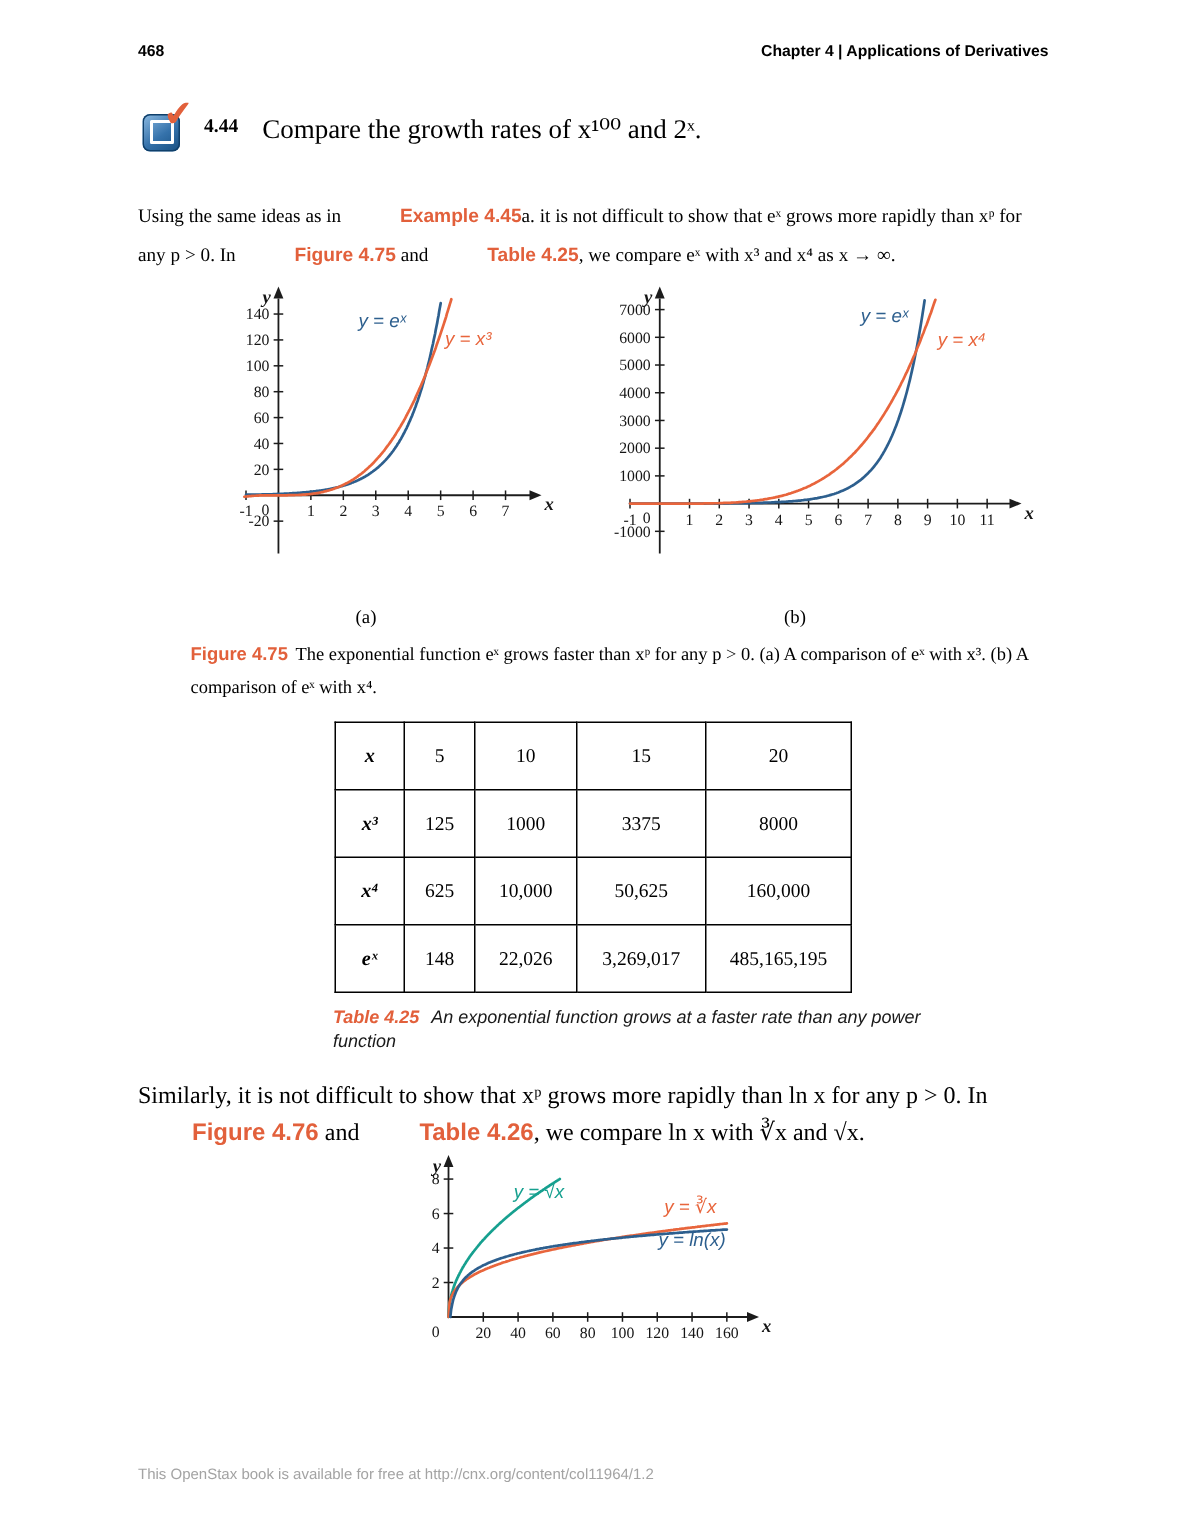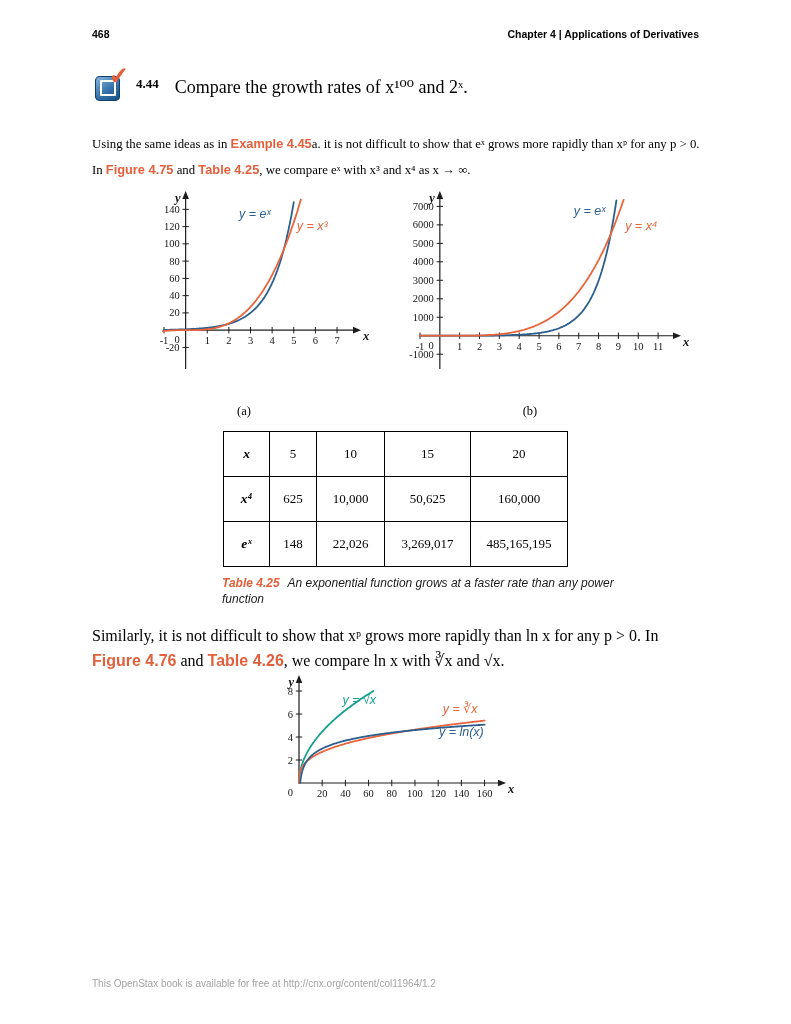--- a/index.html
+++ b/index.html
@@ -16,21 +16,21 @@
   .cpi-inner{position:absolute;left:5px;bottom:5px;width:12px;height:12px;border:2.4px solid #fff;border-radius:1px;}
   .cpi-check{position:absolute;right:-3px;top:-6px;font-size:24px;font-weight:bold;
              color:var(--accent,#e2603b);transform:rotate(-4deg);
              font-family:"DejaVu Sans",sans-serif;line-height:1;}
   .cp-num{font-weight:bold;font-size:13px;margin:6px 16px 0 10px;}
   .cp-text{margin-top:6px;font-size:18px;}
   
   .para{margin:30px 91px 0 92px;font-size:12.8px;line-height:25px;}
   .para2{margin:16px 91px 0 92px;font-size:16px;line-height:25px;}
   .xref{font-family:"Liberation Sans","DejaVu Sans",sans-serif;font-weight:bold;
-        color:var(--accent,#e2603b);cursor:pointer;}
+        color:var(--accent,#e2603b);cursor:pointer;margin-left:36px;}
   
   .charts-row{display:flex;gap:10px;margin:10px 0 0 124px;}
   .chart-block{text-align:center;}
   .panel-label{font-size:12.5px;margin-top:1px;}
   svg{overflow:visible;display:block;}
   .tick{font:10.5px "Liberation Serif","DejaVu Serif",serif;fill:#151515;}
   .serieslabel{font:italic 12.5px "Liberation Sans","DejaVu Sans",sans-serif;}
   .axisname{font:italic bold 12.5px "Liberation Serif","DejaVu Serif",serif;fill:#151515;}
   .figcap{margin:6px 91px 0 127px;font-size:12.3px;line-height:22px;}
   .figlabel{font-family:"Liberation Sans","DejaVu Sans",sans-serif;font-weight:bold;
@@ -169,37 +169,45 @@
           <text x="60.84126984126985" y="9" text-anchor="end" class="axisname">y</text>
           <path d="M46.0 142.7L46.7 142.7L47.4 142.7L48.1 142.7L48.8 142.7L49.5 142.7L50.2 142.7L50.9 142.7L51.6 142.7L52.3 142.7L53.0 142.7L53.7 142.7L54.4 142.7L55.1 142.7L55.8 142.7L56.5 142.7L57.2 142.7L57.9 142.7L58.6 142.7L59.3 142.7L60.0 142.7L60.7 142.7L61.4 142.7L62.1 142.7L62.8 142.7L63.5 142.7L64.2 142.7L64.9 142.7L65.6 142.7L66.3 142.7L67.0 142.7L67.7 142.7L68.4 142.7L69.2 142.7L69.9 142.7L70.6 142.7L71.3 142.7L72.0 142.7L72.7 142.7L73.4 142.7L74.1 142.7L74.8 142.7L75.5 142.7L76.2 142.7L76.9 142.7L77.6 142.7L78.3 142.7L79.0 142.7L79.7 142.7L80.4 142.7L81.1 142.7L81.8 142.7L82.5 142.7L83.2 142.7L83.9 142.7L84.6 142.7L85.3 142.7L86.0 142.7L86.7 142.7L87.4 142.7L88.1 142.7L88.8 142.7L89.5 142.7L90.2 142.7L90.9 142.7L91.6 142.7L92.3 142.7L93.0 142.7L93.7 142.7L94.4 142.7L95.1 142.7L95.8 142.7L96.5 142.7L97.2 142.6L97.9 142.6L98.6 142.6L99.3 142.6L100.0 142.6L100.7 142.6L101.4 142.6L102.1 142.6L102.8 142.6L103.5 142.6L104.2 142.6L104.9 142.6L105.6 142.6L106.3 142.6L107.0 142.6L107.7 142.6L108.4 142.6L109.1 142.6L109.8 142.6L110.5 142.6L111.2 142.6L111.9 142.6L112.6 142.5L113.3 142.5L114.0 142.5L114.8 142.5L115.5 142.5L116.2 142.5L116.9 142.5L117.6 142.5L118.3 142.5L119.0 142.5L119.7 142.5L120.4 142.5L121.1 142.4L121.8 142.4L122.5 142.4L123.2 142.4L123.9 142.4L124.6 142.4L125.3 142.4L126.0 142.4L126.7 142.3L127.4 142.3L128.1 142.3L128.8 142.3L129.5 142.3L130.2 142.3L130.9 142.2L131.6 142.2L132.3 142.2L133.0 142.2L133.7 142.2L134.4 142.2L135.1 142.1L135.8 142.1L136.5 142.1L137.2 142.1L137.9 142.0L138.6 142.0L139.3 142.0L140.0 142.0L140.7 141.9L141.4 141.9L142.1 141.9L142.8 141.8L143.5 141.8L144.2 141.8L144.9 141.7L145.6 141.7L146.3 141.7L147.0 141.6L147.7 141.6L148.4 141.6L149.1 141.5L149.8 141.5L150.5 141.4L151.2 141.4L151.9 141.3L152.6 141.3L153.3 141.2L154.0 141.2L154.7 141.1L155.4 141.0L156.1 141.0L156.8 140.9L157.5 140.9L158.2 140.8L158.9 140.7L159.6 140.7L160.3 140.6L161.1 140.5L161.8 140.4L162.5 140.3L163.2 140.2L163.9 140.2L164.6 140.1L165.3 140.0L166.0 139.9L166.7 139.8L167.4 139.7L168.1 139.5L168.8 139.4L169.5 139.3L170.2 139.2L170.9 139.1L171.6 138.9L172.3 138.8L173.0 138.6L173.7 138.5L174.4 138.3L175.1 138.2L175.8 138.0L176.5 137.9L177.2 137.7L177.9 137.5L178.6 137.3L179.3 137.1L180.0 136.9L180.7 136.7L181.4 136.5L182.1 136.3L182.8 136.0L183.5 135.8L184.2 135.5L184.9 135.3L185.6 135.0L186.3 134.7L187.0 134.4L187.7 134.1L188.4 133.8L189.1 133.5L189.8 133.2L190.5 132.8L191.2 132.5L191.9 132.1L192.6 131.7L193.3 131.3L194.0 130.9L194.7 130.5L195.4 130.1L196.1 129.6L196.8 129.1L197.5 128.6L198.2 128.1L198.9 127.6L199.6 127.1L200.3 126.5L201.0 125.9L201.7 125.3L202.4 124.7L203.1 124.0L203.8 123.4L204.5 122.7L205.2 121.9L205.9 121.2L206.7 120.4L207.4 119.6L208.1 118.8L208.8 117.9L209.5 117.0L210.2 116.1L210.9 115.1L211.6 114.1L212.3 113.1L213.0 112.1L213.7 110.9L214.4 109.8L215.1 108.6L215.8 107.4L216.5 106.1L217.2 104.8L217.9 103.4L218.6 102.0L219.3 100.6L220.0 99.0L220.7 97.5L221.4 95.8L222.1 94.1L222.8 92.4L223.5 90.6L224.2 88.7L224.9 86.8L225.6 84.7L226.3 82.7L227.0 80.5L227.7 78.3L228.4 75.9L229.1 73.5L229.8 71.0L230.5 68.5L231.2 65.8L231.9 63.0L232.6 60.2L233.3 57.2L234.0 54.1L234.7 50.9L235.4 47.6L236.1 44.2L236.8 40.6L237.5 37.0L238.2 33.2L238.9 29.2L239.6 25.1L240.3 20.9L241.0 16.5L241.7 12.0L242.4 7.3" fill="none" stroke="#2d5f8e" stroke-width="1.8" stroke-linecap="round"></path>
           <text x="215.64285714285717" y="21.706521739130437" fill="#2d5f8e" text-anchor="middle" class="serieslabel">y = eˣ</text>
           <path d="M46.0 142.7L46.7 142.7L47.5 142.7L48.2 142.7L48.9 142.7L49.6 142.7L50.4 142.7L51.1 142.7L51.8 142.7L52.5 142.7L53.3 142.7L54.0 142.7L54.7 142.7L55.5 142.7L56.2 142.7L56.9 142.7L57.6 142.7L58.4 142.7L59.1 142.7L59.8 142.7L60.5 142.7L61.3 142.7L62.0 142.7L62.7 142.7L63.4 142.7L64.2 142.7L64.9 142.7L65.6 142.7L66.4 142.7L67.1 142.7L67.8 142.7L68.5 142.7L69.3 142.7L70.0 142.7L70.7 142.7L71.4 142.7L72.2 142.7L72.9 142.7L73.6 142.7L74.4 142.7L75.1 142.7L75.8 142.7L76.5 142.7L77.3 142.7L78.0 142.7L78.7 142.7L79.4 142.7L80.2 142.7L80.9 142.7L81.6 142.7L82.4 142.7L83.1 142.7L83.8 142.7L84.5 142.7L85.3 142.7L86.0 142.7L86.7 142.7L87.4 142.7L88.2 142.7L88.9 142.7L89.6 142.7L90.3 142.7L91.1 142.7L91.8 142.7L92.5 142.7L93.3 142.7L94.0 142.7L94.7 142.7L95.4 142.6L96.2 142.6L96.9 142.6L97.6 142.6L98.3 142.6L99.1 142.6L99.8 142.6L100.5 142.6L101.3 142.6L102.0 142.5L102.7 142.5L103.4 142.5L104.2 142.5L104.9 142.5L105.6 142.4L106.3 142.4L107.1 142.4L107.8 142.4L108.5 142.3L109.3 142.3L110.0 142.3L110.7 142.3L111.4 142.2L112.2 142.2L112.9 142.2L113.6 142.1L114.3 142.1L115.1 142.0L115.8 142.0L116.5 142.0L117.3 141.9L118.0 141.9L118.7 141.8L119.4 141.8L120.2 141.7L120.9 141.6L121.6 141.6L122.3 141.5L123.1 141.5L123.8 141.4L124.5 141.3L125.2 141.3L126.0 141.2L126.7 141.1L127.4 141.0L128.2 140.9L128.9 140.9L129.6 140.8L130.3 140.7L131.1 140.6L131.8 140.5L132.5 140.4L133.2 140.3L134.0 140.2L134.7 140.1L135.4 139.9L136.2 139.8L136.9 139.7L137.6 139.6L138.3 139.4L139.1 139.3L139.8 139.2L140.5 139.0L141.2 138.9L142.0 138.7L142.7 138.6L143.4 138.4L144.2 138.3L144.9 138.1L145.6 137.9L146.3 137.7L147.1 137.6L147.8 137.4L148.5 137.2L149.2 137.0L150.0 136.8L150.7 136.6L151.4 136.3L152.1 136.1L152.9 135.9L153.6 135.7L154.3 135.4L155.1 135.2L155.8 134.9L156.5 134.7L157.2 134.4L158.0 134.2L158.7 133.9L159.4 133.6L160.1 133.3L160.9 133.0L161.6 132.7L162.3 132.4L163.1 132.1L163.8 131.8L164.5 131.4L165.2 131.1L166.0 130.8L166.7 130.4L167.4 130.0L168.1 129.7L168.9 129.3L169.6 128.9L170.3 128.5L171.1 128.1L171.8 127.7L172.5 127.3L173.2 126.9L174.0 126.4L174.7 126.0L175.4 125.6L176.1 125.1L176.9 124.6L177.6 124.1L178.3 123.7L179.0 123.2L179.8 122.6L180.5 122.1L181.2 121.6L182.0 121.1L182.7 120.5L183.4 120.0L184.1 119.4L184.9 118.8L185.6 118.2L186.3 117.6L187.0 117.0L187.8 116.4L188.5 115.8L189.2 115.1L190.0 114.4L190.7 113.8L191.4 113.1L192.1 112.4L192.9 111.7L193.6 111.0L194.3 110.3L195.0 109.5L195.8 108.8L196.5 108.0L197.2 107.2L198.0 106.4L198.7 105.6L199.4 104.8L200.1 104.0L200.9 103.1L201.6 102.3L202.3 101.4L203.0 100.5L203.8 99.6L204.5 98.7L205.2 97.7L205.9 96.8L206.7 95.8L207.4 94.9L208.1 93.9L208.9 92.9L209.6 91.8L210.3 90.8L211.0 89.7L211.8 88.7L212.5 87.6L213.2 86.5L213.9 85.4L214.7 84.2L215.4 83.1L216.1 81.9L216.9 80.7L217.6 79.5L218.3 78.3L219.0 77.1L219.8 75.8L220.5 74.5L221.2 73.3L221.9 71.9L222.7 70.6L223.4 69.3L224.1 67.9L224.9 66.5L225.6 65.1L226.3 63.7L227.0 62.2L227.8 60.8L228.5 59.3L229.2 57.8L229.9 56.3L230.7 54.7L231.4 53.2L232.1 51.6L232.8 50.0L233.6 48.4L234.3 46.7L235.0 45.0L235.8 43.4L236.5 41.6L237.2 39.9L237.9 38.2L238.7 36.4L239.4 34.6L240.1 32.7L240.8 30.9L241.6 29.0L242.3 27.1L243.0 25.2L243.8 23.3L244.5 21.3L245.2 19.3L245.9 17.3L246.7 15.3L247.4 13.2L248.1 11.1L248.8 9.0L249.6 6.9" fill="none" stroke="#e8653c" stroke-width="1.8" stroke-linecap="round"></path>
           <text x="267.23015873015873" y="37.413043478260875" fill="#e8653c" text-anchor="middle" class="serieslabel">y = x⁴</text>
         </svg>
       <div class="panel-label">(b)</div>
     </div>
   </div>
 
+  <p class="figcap"><span class="figlabel">Figure 4.75</span><span>The exponential function eˣ grows faster than xᵖ for any p &gt; 0. (a) A comparison of eˣ with x³. (b) A comparison of eˣ with x⁴.</span></p>
 
   <div class="tablewrap">
     <table>
       <colgroup>
         <col style="width:46px">
           <col style="width:47px">
           <col style="width:68px">
           <col style="width:86px">
           <col style="width:97px">
       </colgroup>
       <tbody>
           <tr>
         <td class="rowhead">x</td>
         <td>5</td>
         <td>10</td>
         <td>15</td>
         <td>20</td>
+      </tr>
+      <tr>
+        <td class="rowhead">x³</td>
+        <td>125</td>
+        <td>1000</td>
+        <td>3375</td>
+        <td>8000</td>
       </tr>
       <tr>
         <td class="rowhead">x⁴</td>
         <td>625</td>
         <td>10,000</td>
         <td>50,625</td>
         <td>160,000</td>
       </tr>
       <tr>
         <td class="rowhead">eˣ</td>

